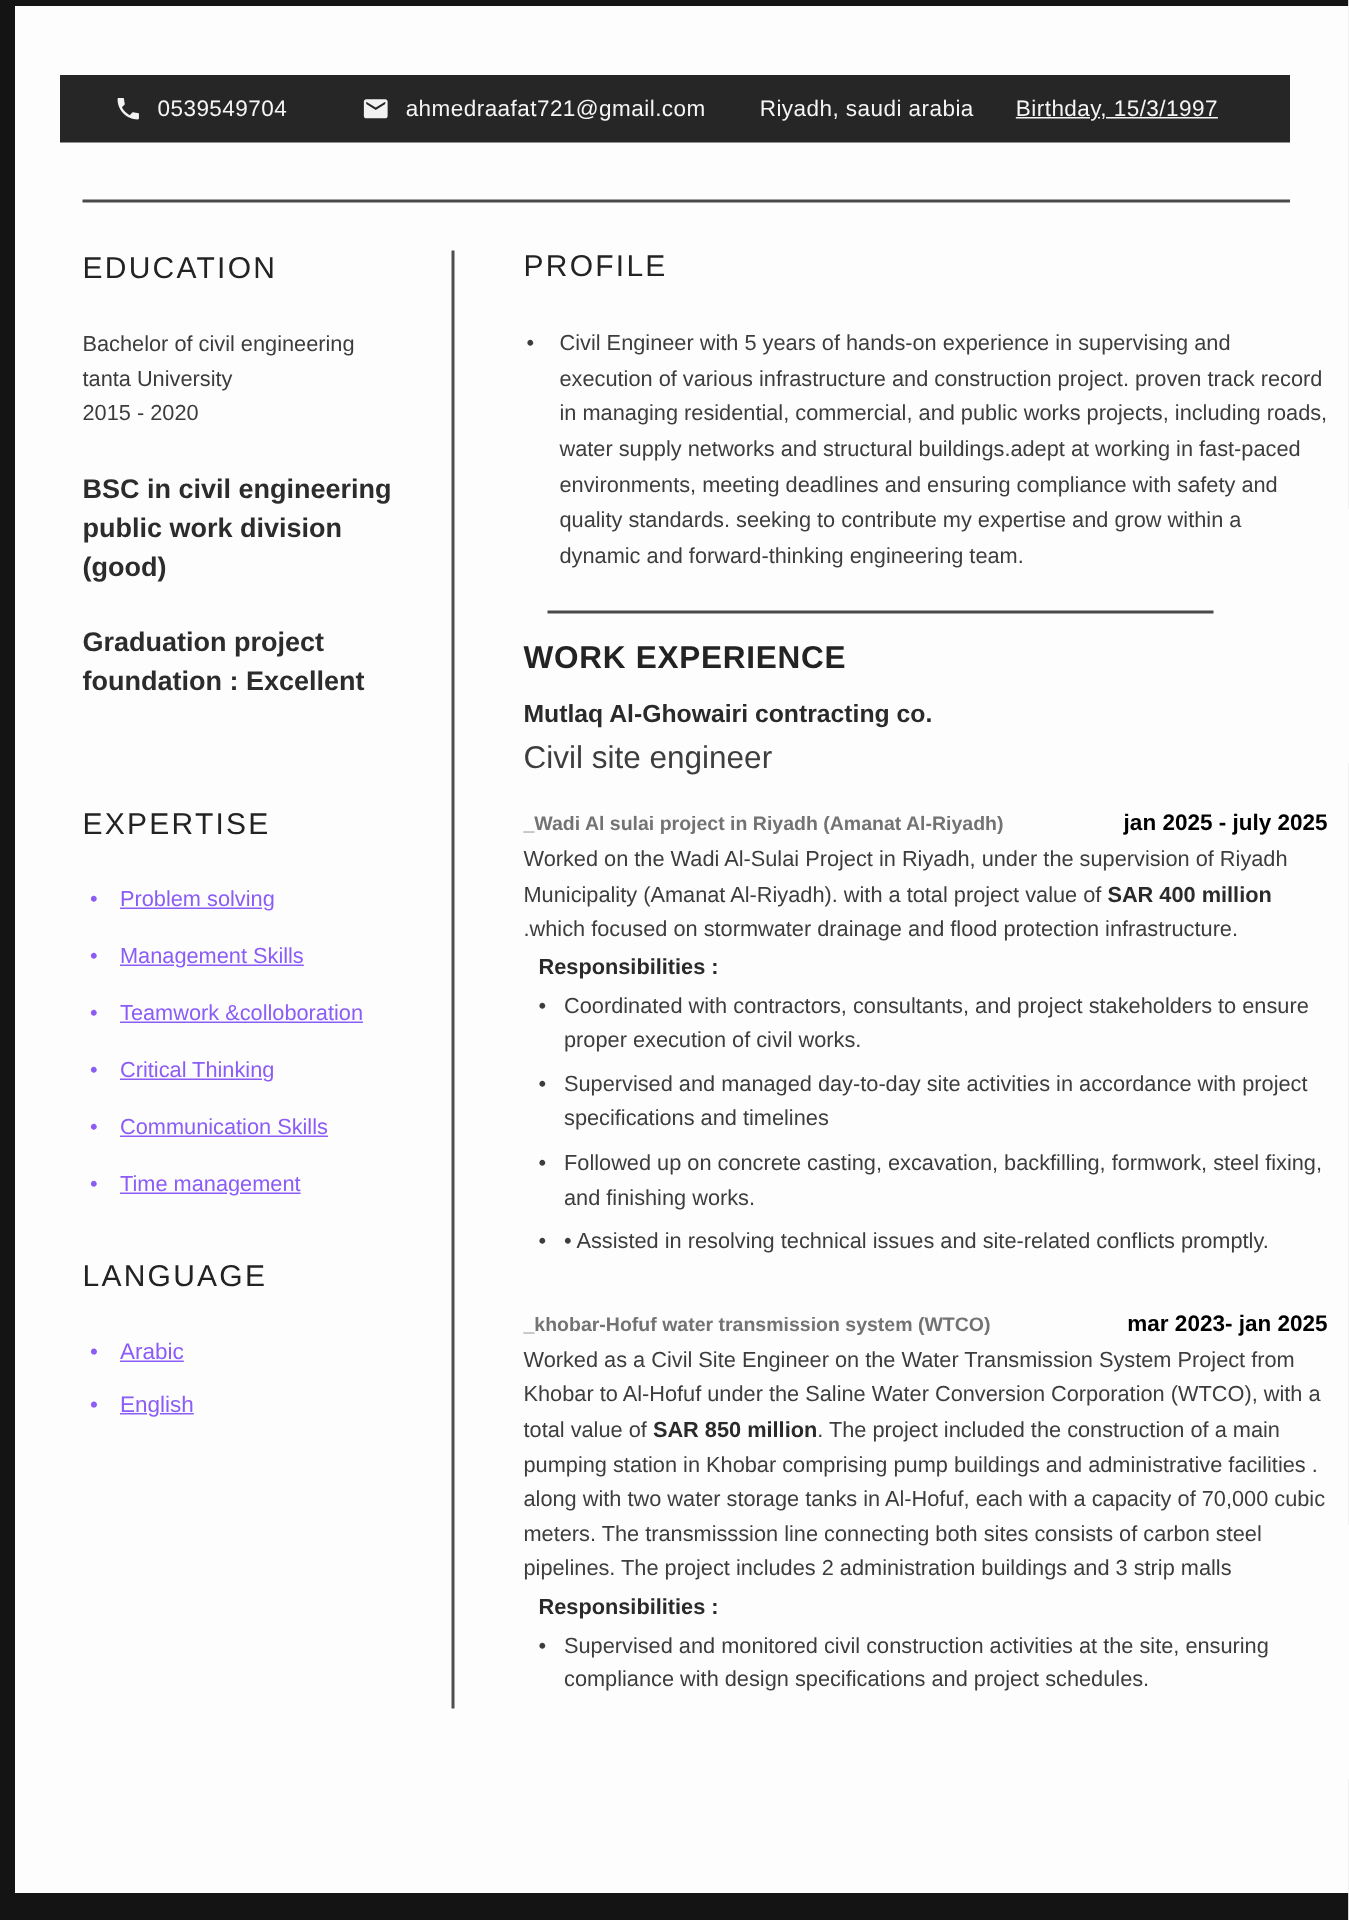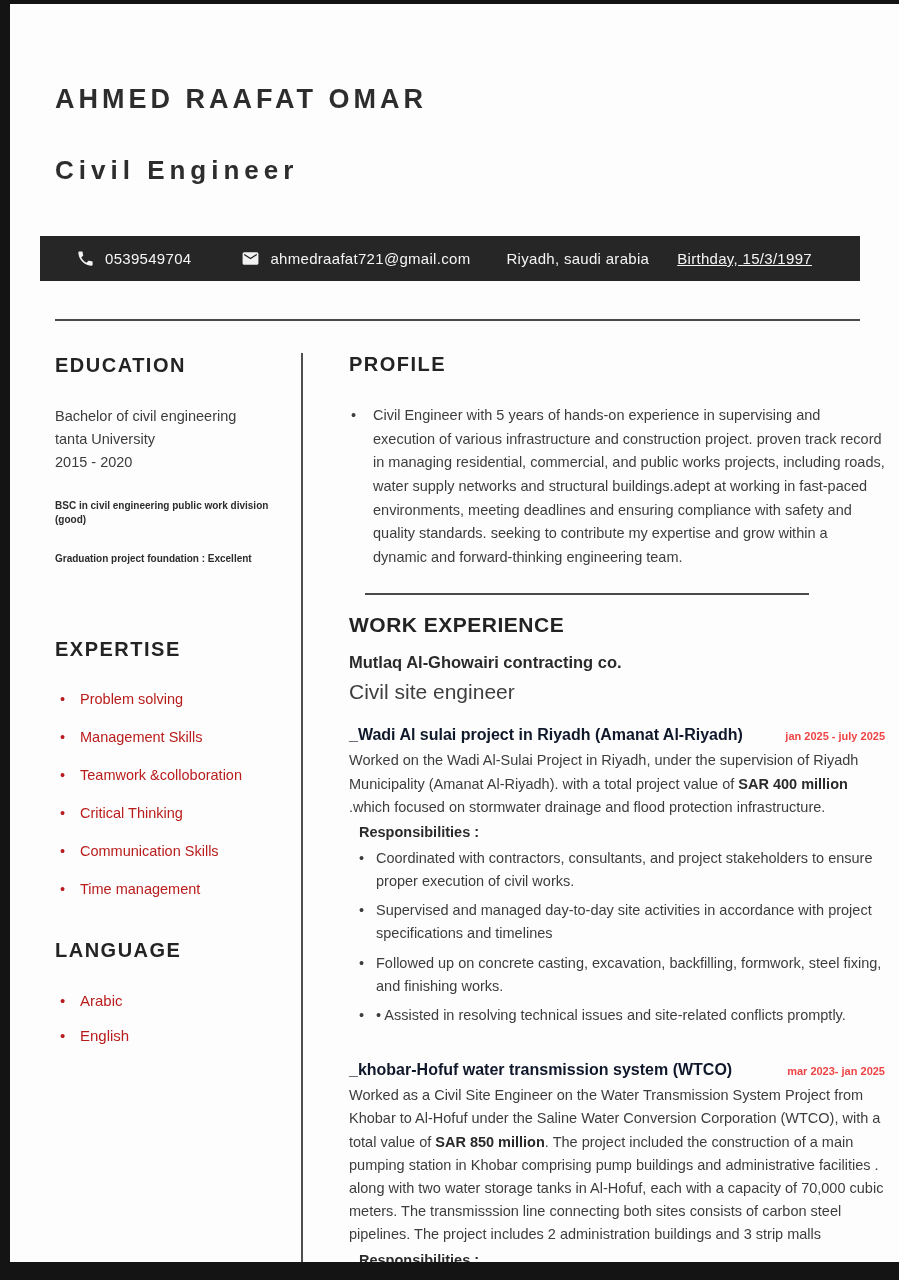--- a/index.html
+++ b/index.html
@@ -28,66 +28,62 @@
   .ci-email    { margin-left:50px; }
   .ci-location { margin-left:36px; }
   .ci-birthday { margin-left:28px;text-decoration:underline; }
 
   .top-rule { margin:38px 39px 0 55px; border:0; border-top:2px solid #4a4a4a; }
 
   .main { display:flex; margin:32px 12px 0 52px; }
   .col-left  { width:251px; flex-shrink:0; border-right:2px solid #4f4f4f; padding:1px 14px 40px 3px; }
   .col-right { flex:1; padding-left:46px; padding-right:2px; }
 
-  .sec-h { font-size:20px; font-weight:700; letter-spacing:1.5px; color:#232323; }
+  .sec-h { font-size:20px; font-weight:400; letter-spacing:1.5px; color:#232323; }
 
   .edu-lines { margin-top:28px; font-size:14.5px; line-height:1.6; color:#3c3c3c; }
-  .edu-bold  { margin-top:24px; font-size:10px; font-weight:700; line-height:1.45; color:#2c2c2c; }
+  .edu-bold  { margin-top:24px; font-size:18px; font-weight:700; line-height:1.45; color:#2c2c2c; }
 
   .sec-expertise { margin-top:72px; }
   .sec-language  { margin-top:42px; }
   ul.dot-list { list-style:none; margin-top:30px; }
-  .dot-list li { position:relative; padding-left:25px; margin-bottom:22px; font-size:14.5px; color:#b91c1c; }
+  .dot-list li { position:relative; padding-left:25px; margin-bottom:22px; font-size:14.5px; color:#8b5cf6;text-decoration:underline; }
   .dot-list li::before { content:"\2022"; position:absolute; left:5px; top:0; }
   .lang-list li { margin-bottom:18px; font-size:15px; }
 
   .profile-list { list-style:none; margin-top:28px; }
   .profile-list li { position:relative; padding-left:24px; font-size:14.5px; line-height:1.63; color:#3d3d3d;margin-top:21px; }
   .profile-list li::before { content:"\2022"; position:absolute; left:2px; top:0; }
 
   .profile-divider { margin:24px 76px 18px 16px; border:0; border-top:2px solid #4a4a4a; }
 
   .work-h  { font-size:21px; font-weight:700; letter-spacing:0.5px; color:#232323; }
   .company { margin-top:16px; font-size:16.5px; font-weight:700; color:#2a2a2a; }
   .role    { margin-top:8px; font-size:21px; color:#3e3e3e; }
 
   .job { margin-top:22px; }
   .job + .job { margin-top:34px; }
   .job-head  { display:flex; justify-content:space-between; align-items:baseline; gap:10px; }
-  .job-name  { font-size:16px; font-weight:700; color:#0f172a; }
-  .job-dates { font-size:11px; font-weight:700; color:#ef4444; white-space:nowrap; }
+  .job-name  { font-size:13px; font-weight:700; color:#737373; }
+  .job-dates { font-size:15px; font-weight:700; color:#000000; white-space:nowrap; }
   .job-desc  { margin-top:5px; font-size:14.5px; line-height:1.6; color:#3d3d3d; }
   .job-desc b { color:#2a2a2a; }
   .resp-h    { margin-top:5px; padding-left:10px; font-size:14.5px; font-weight:700; color:#2a2a2a; }
   .resp-list { list-style:none; margin-top:7px; }
   .resp-list li { position:relative; padding-left:27px; margin-bottom:7px; font-size:14.5px; line-height:1.57; color:#3d3d3d; }
   .resp-list li::before { content:"\2022"; position:absolute; left:10px; top:0; }
 </style>
 </head>
 <body>
 
 <div class="page">
   <div class="edge-top"></div>
   <div class="edge-left"></div>
   <div class="edge-bottom"></div>
 
-  <div class="header">
-    <div class="name">AHMED RAAFAT OMAR</div>
-    <div class="ctitle">Civil Engineer</div>
-  </div>
 
   <div class="contact-bar">
     <div class="contact-item ci-phone">
       <span>
         <svg width="19" height="19" viewBox="0 0 24 24" fill="#f2f2f2">
             <path d="M6.62 10.79c1.44 2.83 3.76 5.14 6.59 6.59l2.2-2.21c.27-.27.67-.36 1.02-.24 1.12.37 2.33.57 3.57.57.55 0 1 .45 1 1V20c0 .55-.45 1-1 1-9.39 0-17-7.61-17-17 0-.55.45-1 1-1h3.5c.55 0 1 .45 1 1 0 1.25.2 2.45.57 3.57.11.35.03.74-.25 1.02l-2.2 2.2z"></path>
           </svg>
       </span>
       <span>0539549704</span>
     </div>

